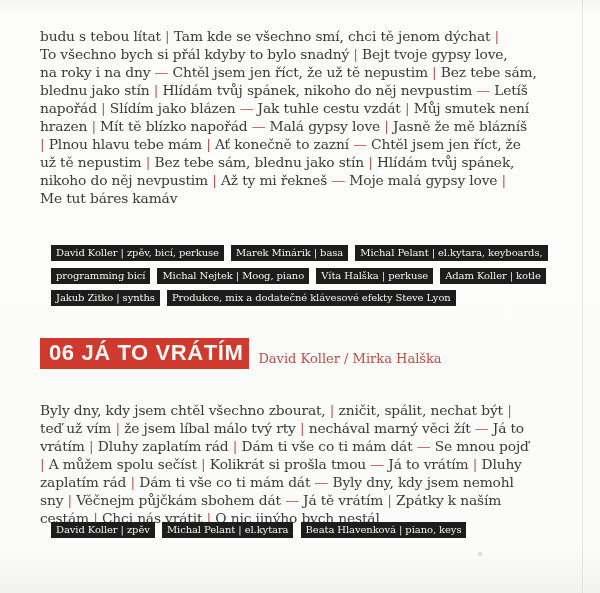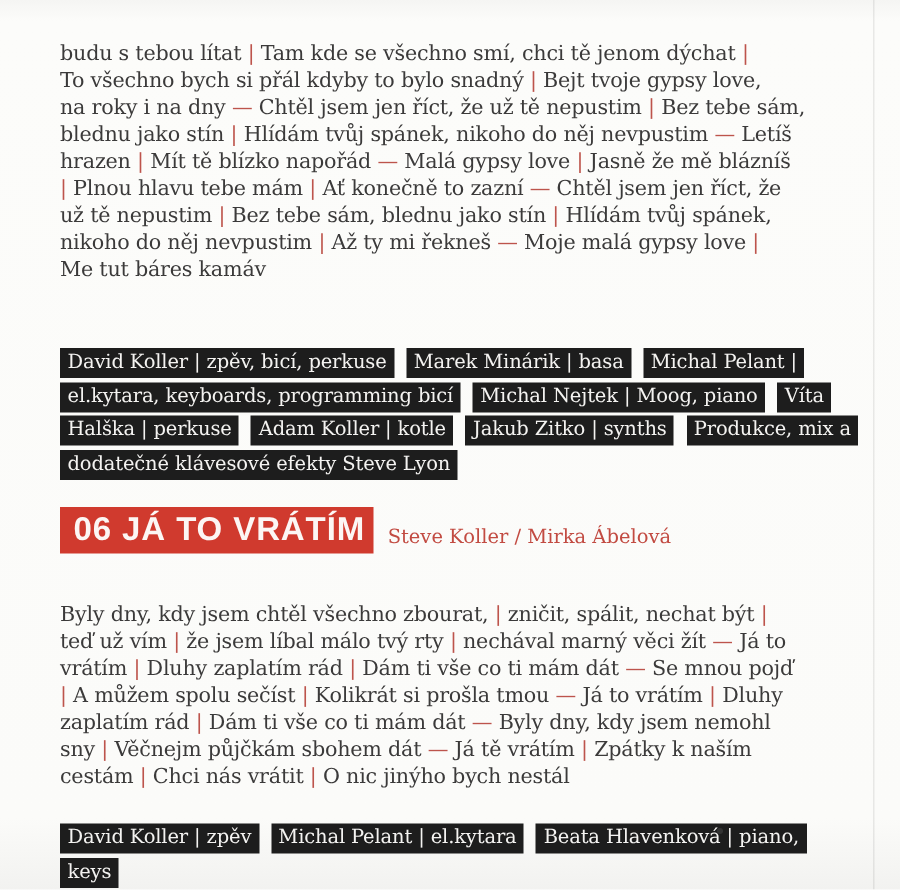--- a/index.html
+++ b/index.html
@@ -18,25 +18,25 @@
   }
   .lyrics { position: absolute; left: 40px; width: 540px; }
   .lyrics-1 { top: 27px; }
   .lyrics-2 { top: 377px; margin-top: 24px; }
   .lyric-line {
     font-size: 13.8px; line-height: 18px; letter-spacing: -0.15px;
     color: #3b3a3a; white-space: nowrap;
   }
   .sep { color: #bd544c; }
   .credits {
-    position: absolute; left: 40px; width: 534px; margin: 0;
-    font-size: 13px; line-height: 22.5px; letter-spacing: -0.1px;
+    position: absolute; left: 40px; width: 534px; margin: 11px;
+    font-size: 10px; line-height: 22.5px; letter-spacing: -0.1px;
   }
   .credits-1 { top: 231px; }
-  .credits-2 { top: 548px; }
+  .credits-2 { top: 508px; }
   .chip {
     background: #1d1d1d; color: #f4f3f1;
     padding: 2px 5px 3px 5px; margin-right: 4px;
     -webkit-box-decoration-break: clone; box-decoration-break: clone;
   }
   .track-header {
     position: absolute; left: 40px; top: 338px;
     display: flex; align-items: flex-end; gap: 9px;
   }
   .track-title {
@@ -56,41 +56,42 @@
 </head>
 <body>
 
 <div class="page">
 
   <div class="lyrics lyrics-1">
     <div class="lyric-line">budu s tebou lítat <span class="sep">|</span> Tam kde se všechno smí, chci tě jenom dýchat <span class="sep">|</span></div>
     <div class="lyric-line">To všechno bych si přál kdyby to bylo snadný <span class="sep">|</span> Bejt tvoje gypsy love,</div>
     <div class="lyric-line">na roky i na dny <span class="sep">—</span> Chtěl jsem jen říct, že už tě nepustim <span class="sep">|</span> Bez tebe sám,</div>
     <div class="lyric-line">blednu jako stín <span class="sep">|</span> Hlídám tvůj spánek, nikoho do něj nevpustim <span class="sep">—</span> Letíš</div>
+    <div class="lyric-line">napořád <span class="sep">|</span> Slídím jako blázen <span class="sep">—</span> Jak tuhle cestu vzdát <span class="sep">|</span> Můj smutek není</div>
     <div class="lyric-line">hrazen <span class="sep">|</span> Mít tě blízko napořád <span class="sep">—</span> Malá gypsy love <span class="sep">|</span> Jasně že mě blázníš</div>
     <div class="lyric-line"><span class="sep">|</span> Plnou hlavu tebe mám <span class="sep">|</span> Ať konečně to zazní <span class="sep">—</span> Chtěl jsem jen říct, že</div>
     <div class="lyric-line">už tě nepustim <span class="sep">|</span> Bez tebe sám, blednu jako stín <span class="sep">|</span> Hlídám tvůj spánek,</div>
     <div class="lyric-line">nikoho do něj nevpustim <span class="sep">|</span> Až ty mi řekneš <span class="sep">—</span> Moje malá gypsy love <span class="sep">|</span></div>
     <div class="lyric-line">Me tut báres kamáv</div>
   </div>
 
   <p class="credits credits-1">
     <span class="chip">David Koller | zpěv, bicí, perkuse</span>
     <span class="chip">Marek Minárik | basa</span>
     <span class="chip">Michal Pelant | el.kytara, keyboards, programming bicí</span>
     <span class="chip">Michal Nejtek | Moog, piano</span>
     <span class="chip">Víta Halška | perkuse</span>
     <span class="chip">Adam Koller | kotle</span>
     <span class="chip">Jakub Zitko | synths</span>
     <span class="chip">Produkce, mix a dodatečné klávesové efekty Steve Lyon</span>
   </p>
 
   <div class="track-header">
     <span class="track-title">06 JÁ TO VRÁTÍM</span>
-    <span class="track-authors">Steve Koller / Mirka Ábelová</span>
+    <span class="track-authors">David Koller / Mirka Halška</span>
   </div>
 
   <div class="lyrics lyrics-2">
     <div class="lyric-line">Byly dny, kdy jsem chtěl všechno zbourat, <span class="sep">|</span> zničit, spálit, nechat být <span class="sep">|</span></div>
     <div class="lyric-line">teď už vím <span class="sep">|</span> že jsem líbal málo tvý rty <span class="sep">|</span> nechával marný věci žít <span class="sep">—</span> Já to</div>
     <div class="lyric-line">vrátím <span class="sep">|</span> Dluhy zaplatím rád <span class="sep">|</span> Dám ti vše co ti mám dát <span class="sep">—</span> Se mnou pojď</div>
     <div class="lyric-line"><span class="sep">|</span> A můžem spolu sečíst <span class="sep">|</span> Kolikrát si prošla tmou <span class="sep">—</span> Já to vrátím <span class="sep">|</span> Dluhy</div>
     <div class="lyric-line">zaplatím rád <span class="sep">|</span> Dám ti vše co ti mám dát <span class="sep">—</span> Byly dny, kdy jsem nemohl</div>
     <div class="lyric-line">sny <span class="sep">|</span> Věčnejm půjčkám sbohem dát <span class="sep">—</span> Já tě vrátím <span class="sep">|</span> Zpátky k naším</div>
     <div class="lyric-line">cestám <span class="sep">|</span> Chci nás vrátit <span class="sep">|</span> O nic jinýho bych nestál</div>

